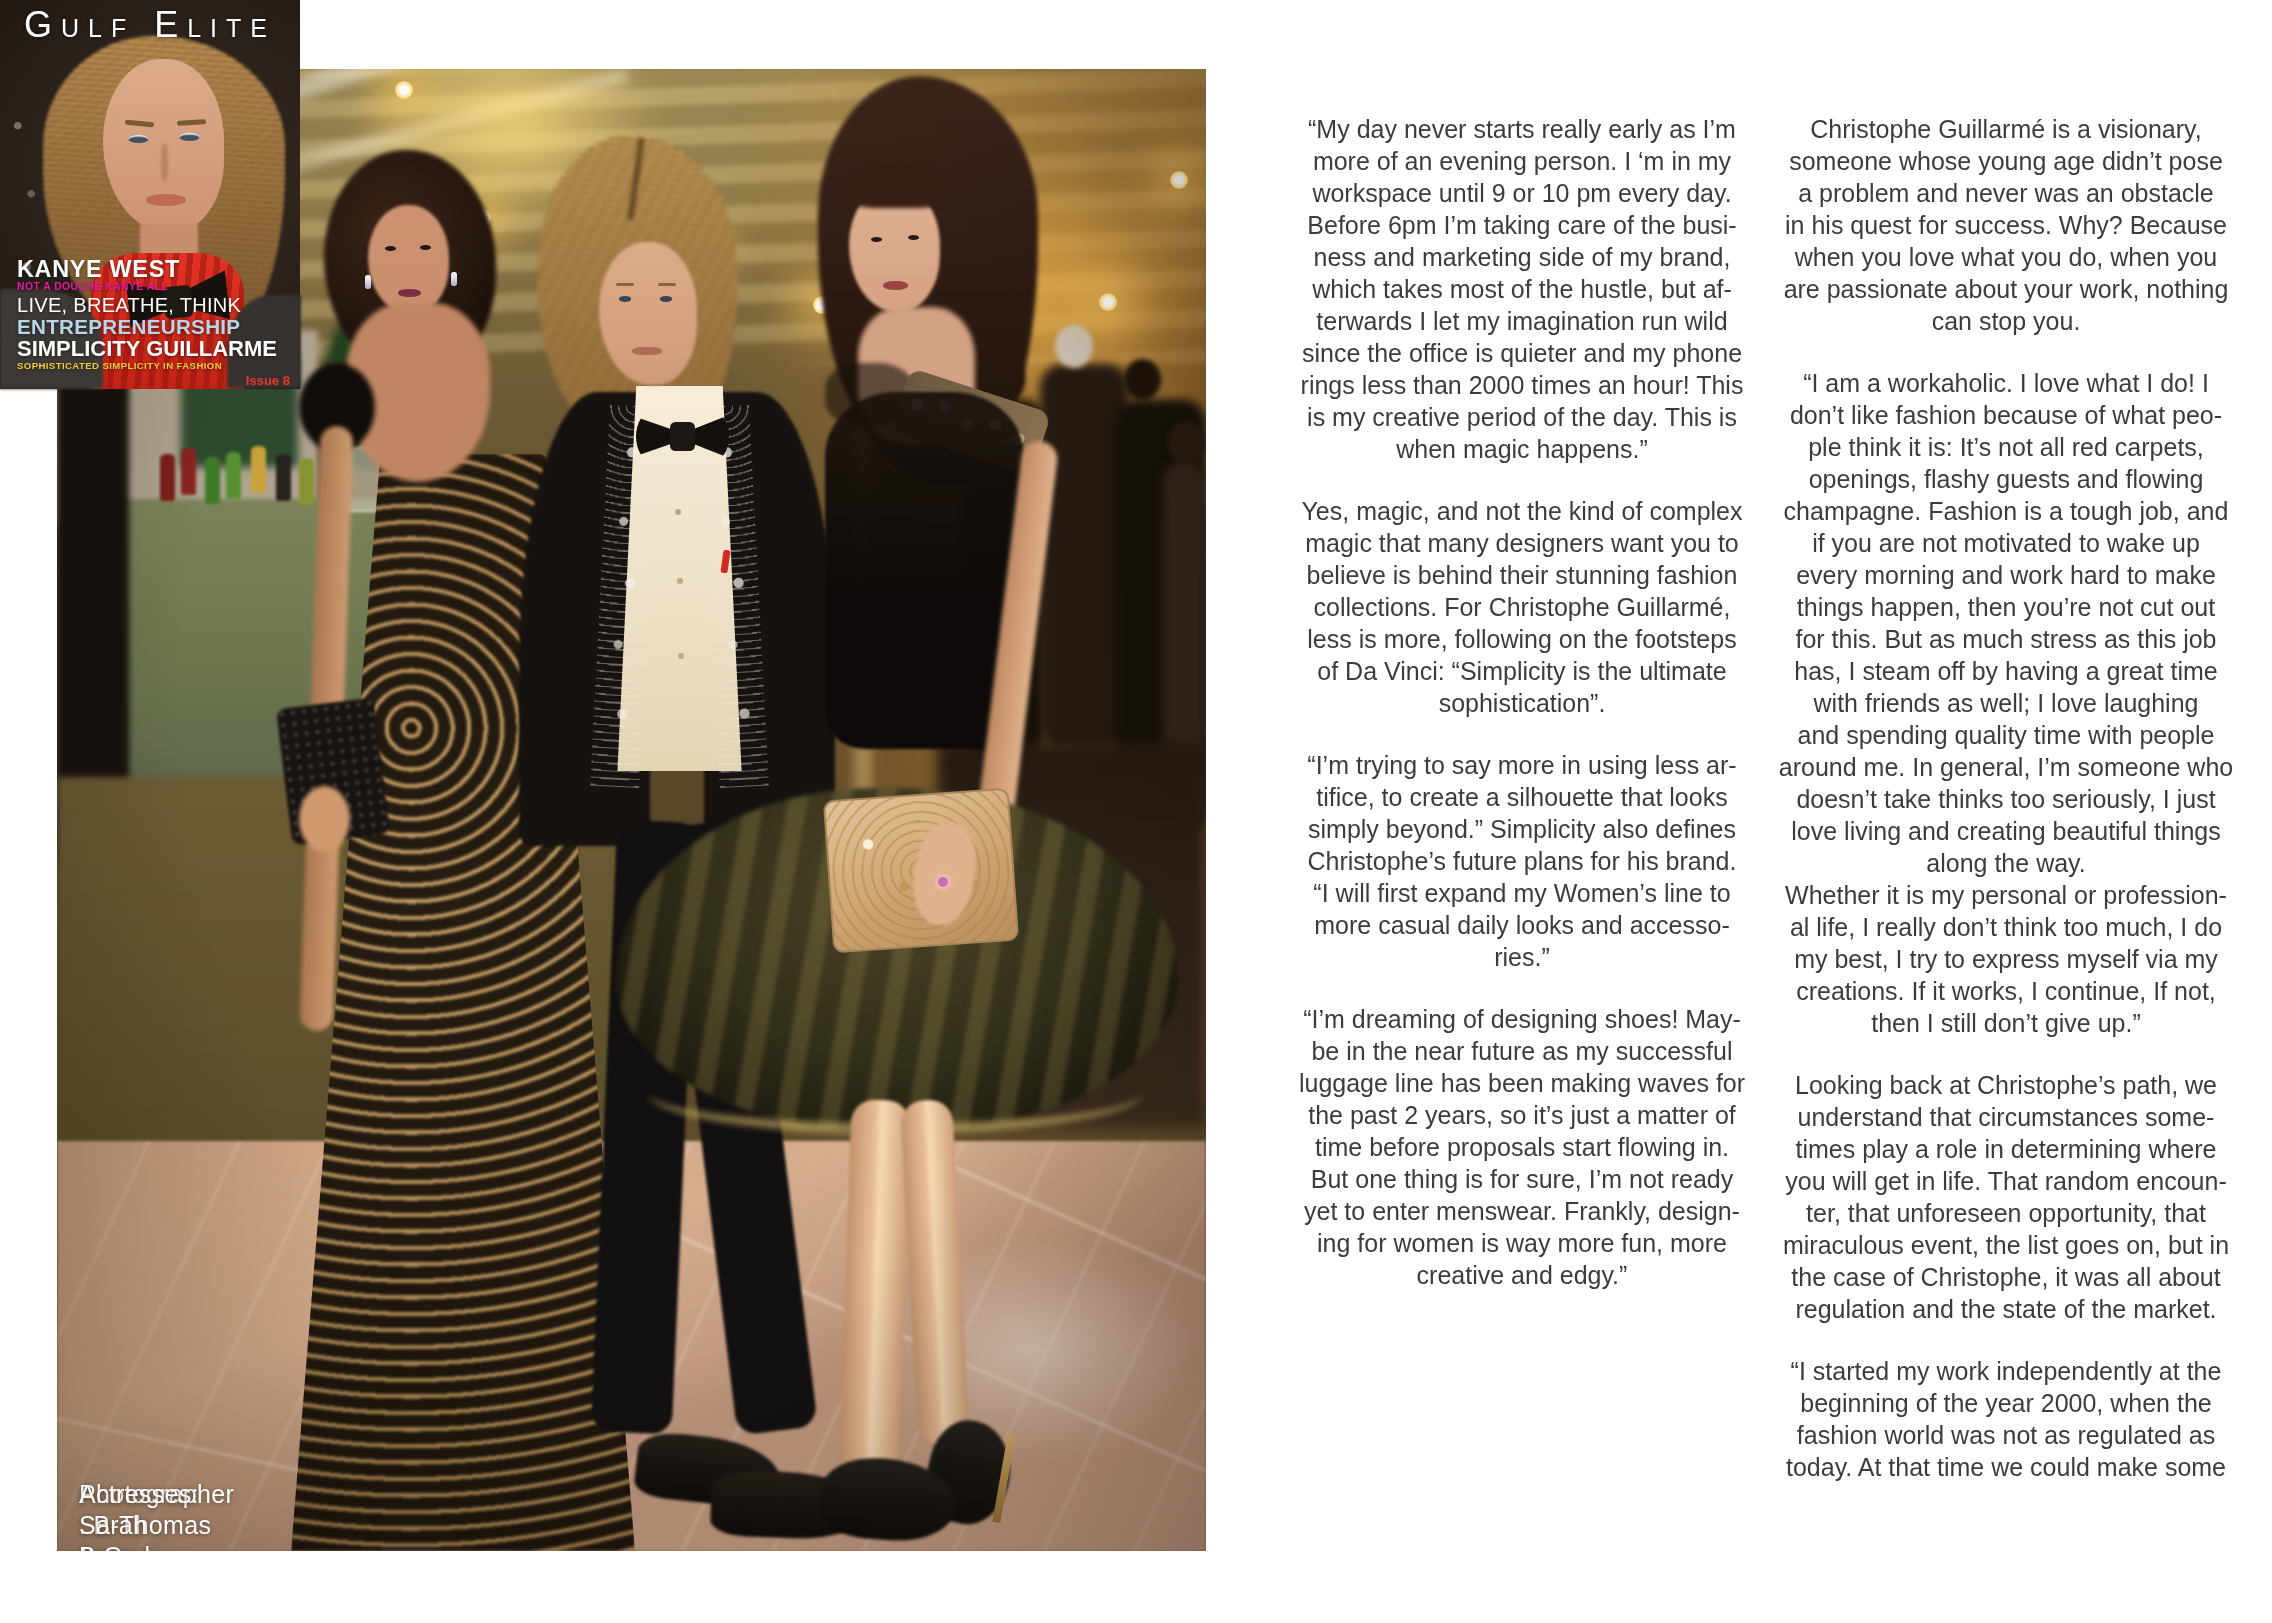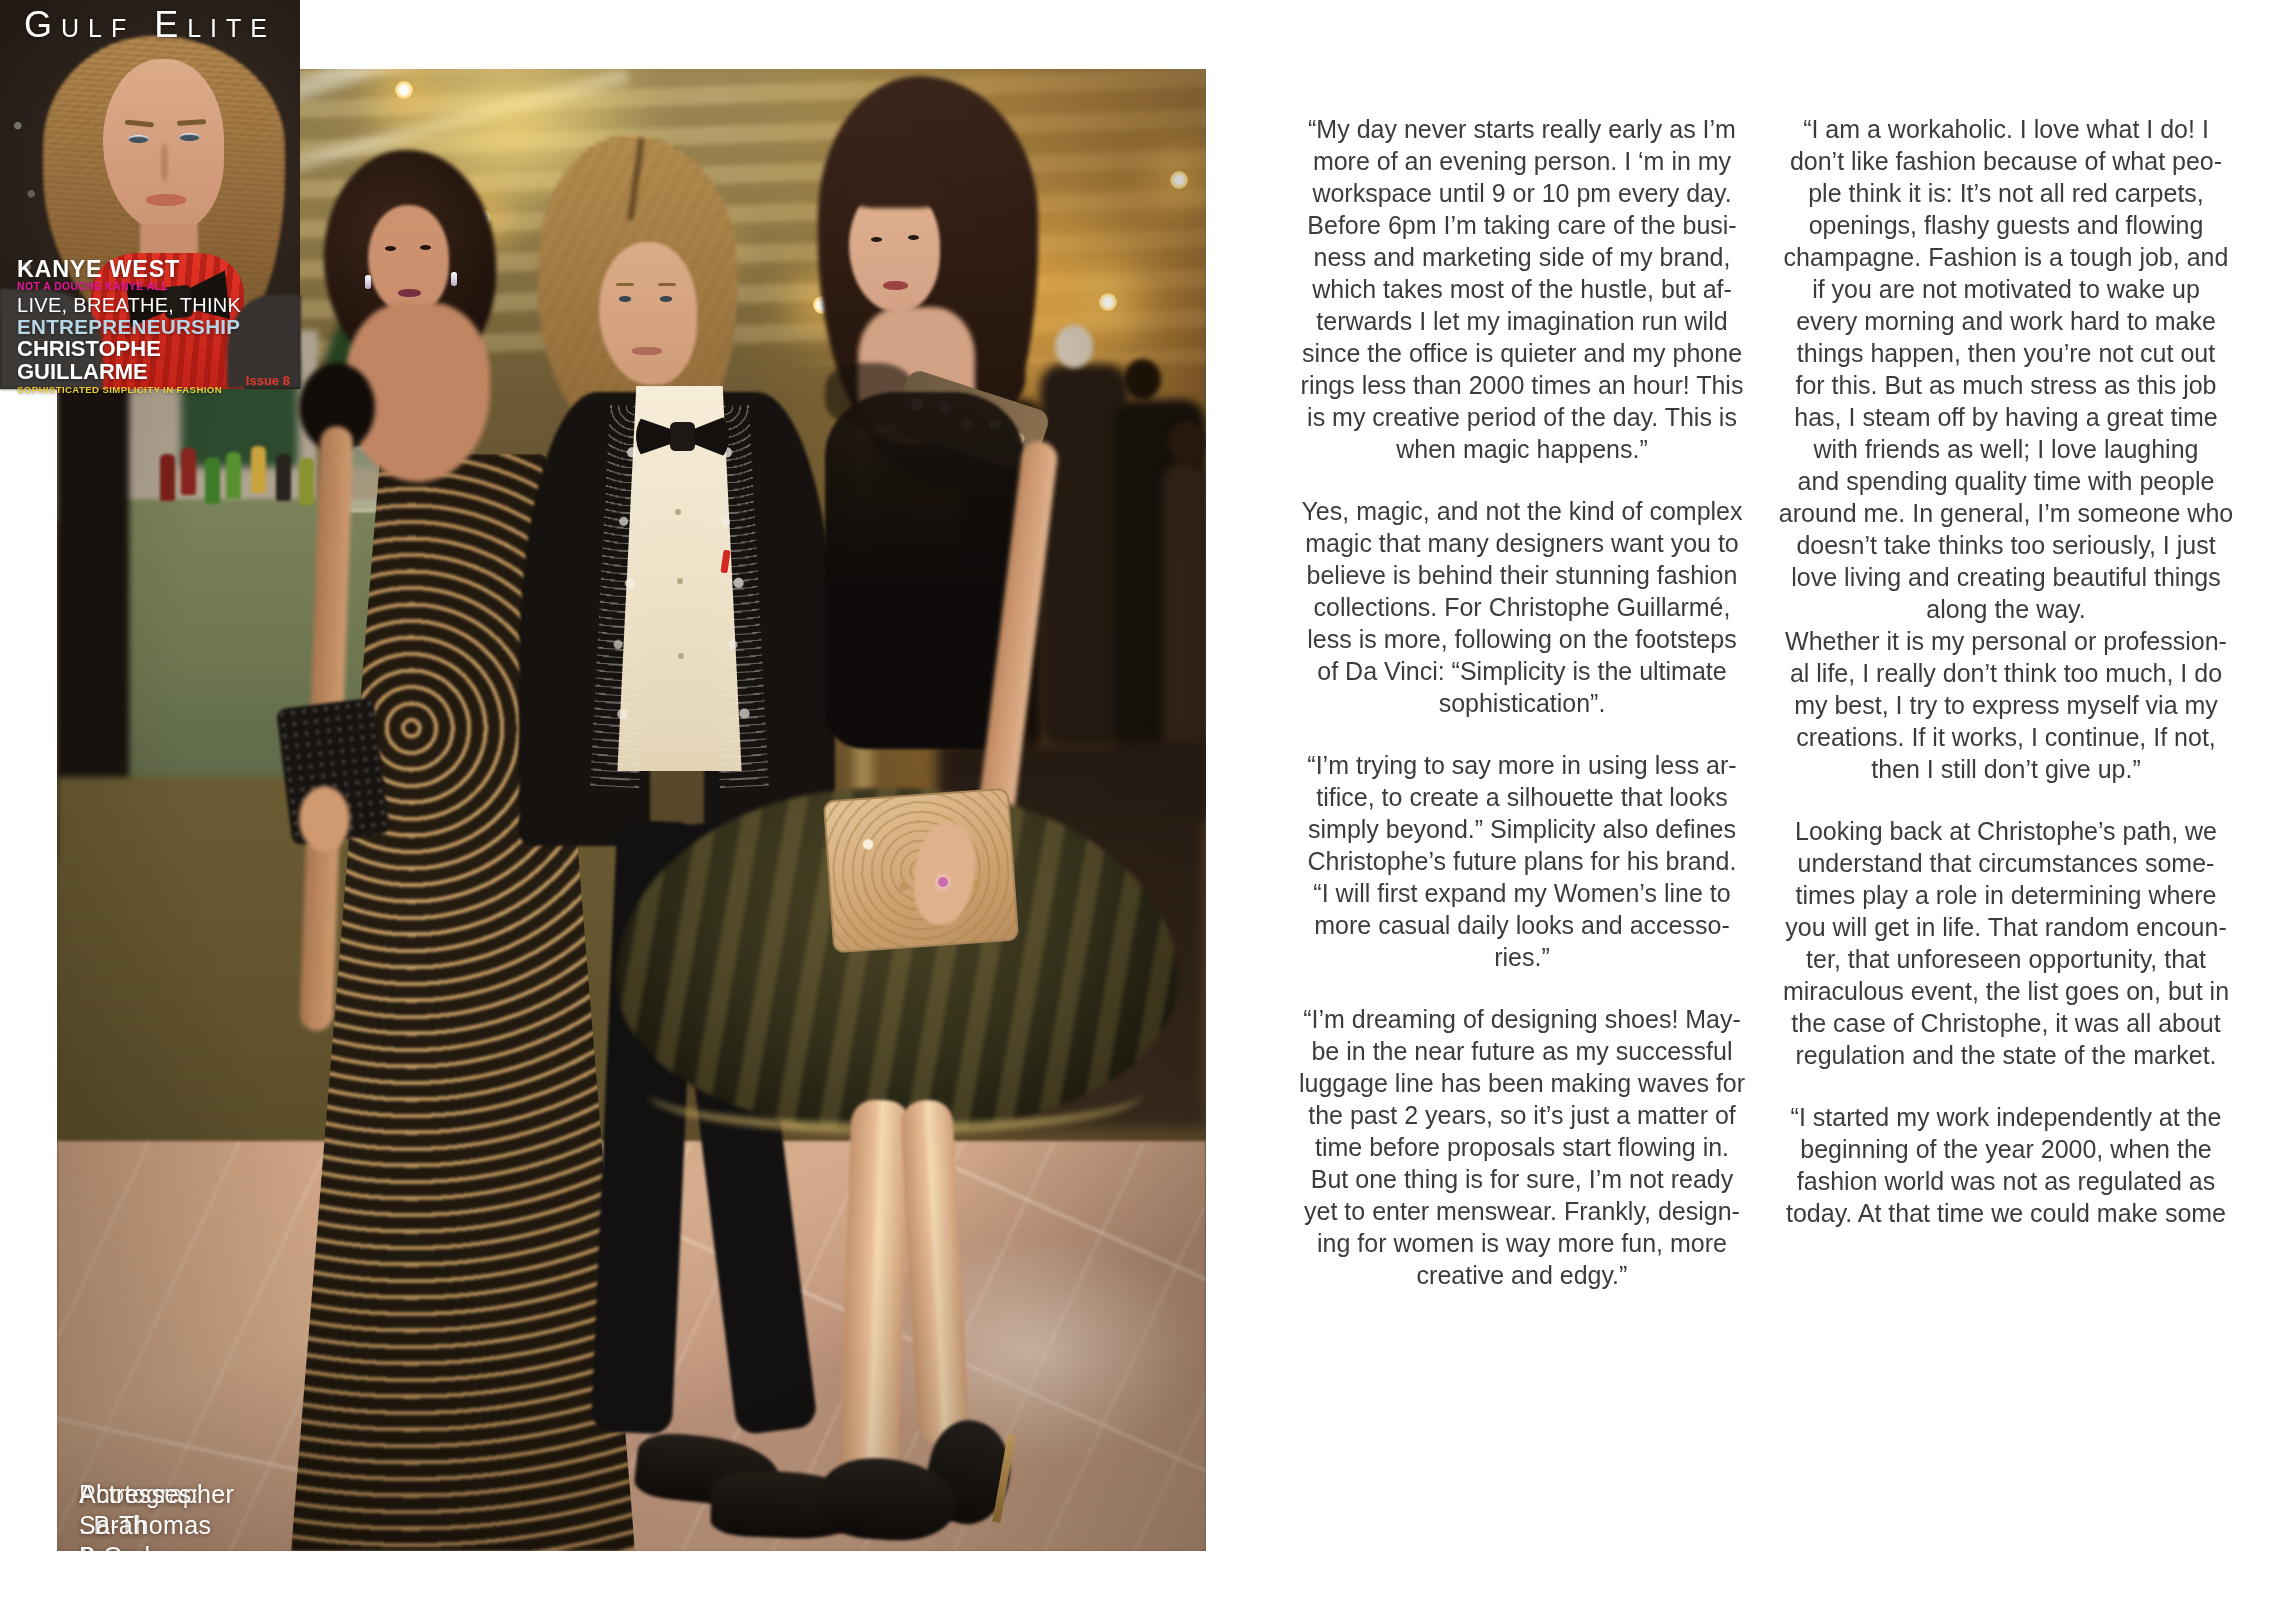--- a/index.html
+++ b/index.html
@@ -398,21 +398,21 @@
     <div class="cv-bow"></div>
     <div class="cv-bowknot"></div>
 
     <div class="cover-logo">Gulf Elite</div>
 
     <div class="cover-text">
       <div class="cl-kanye">KANYE WEST</div>
       <div class="cl-douche">NOT A DOUCHE KANYE ALL</div>
       <div class="cl-live">LIVE, BREATHE, THINK</div>
       <div class="cl-entre">ENTREPRENEURSHIP</div>
-      <div class="cl-christophe">CHRISTOPHE GUILLARME</div>
+      <div class="cl-christophe">SIMPLICITY GUILLARME</div>
       <div class="cl-sophist">SOPHISTICATED SIMPLICITY IN FASHION</div>
     </div>
     <div class="cover-issue">Issue 8</div>
   </div>
 
   <div class="col col-left">
     <p>“My day never starts really early as I’m
 more of an evening person. I ‘m in my
 workspace until 9 or 10 pm every day.
 Before 6pm I’m taking care of the busi-
@@ -442,20 +442,27 @@
 luggage line has been making waves for
 the past 2 years, so it’s just a matter of
 time before proposals start flowing in.
 But one thing is for sure, I’m not ready
 yet to enter menswear. Frankly, design-
 ing for women is way more fun, more
 creative and edgy.”</p>
   </div>
 
   <div class="col col-right">
+    <p>Christophe Guillarmé is a visionary,
+someone whose young age didn’t pose
+a problem and never was an obstacle
+in his quest for success. Why? Because
+when you love what you do, when you
+are passionate about your work, nothing
+can stop you.</p>
     <p>“I am a workaholic. I love what I do! I
 don’t like fashion because of what peo-
 ple think it is: It’s not all red carpets,
 openings, flashy guests and flowing
 champagne. Fashion is a tough job, and
 if you are not motivated to wake up
 every morning and work hard to make
 things happen, then you’re not cut out
 for this. But as much stress as this job
 has, I steam off by having a great time

